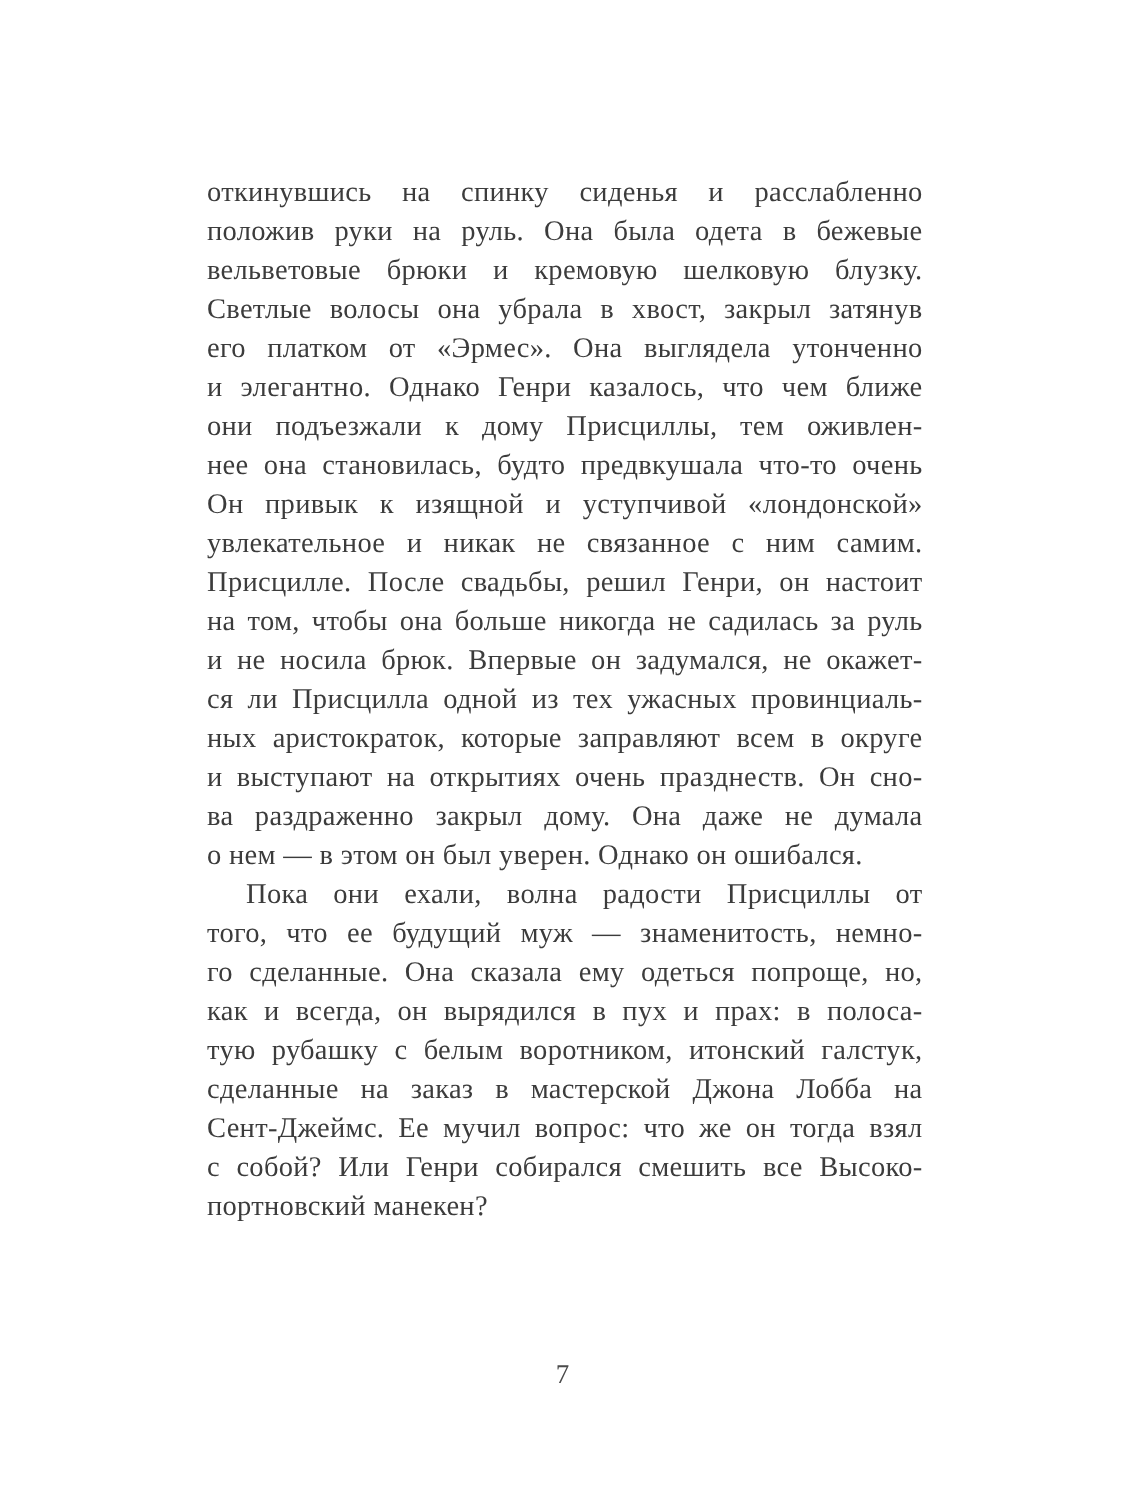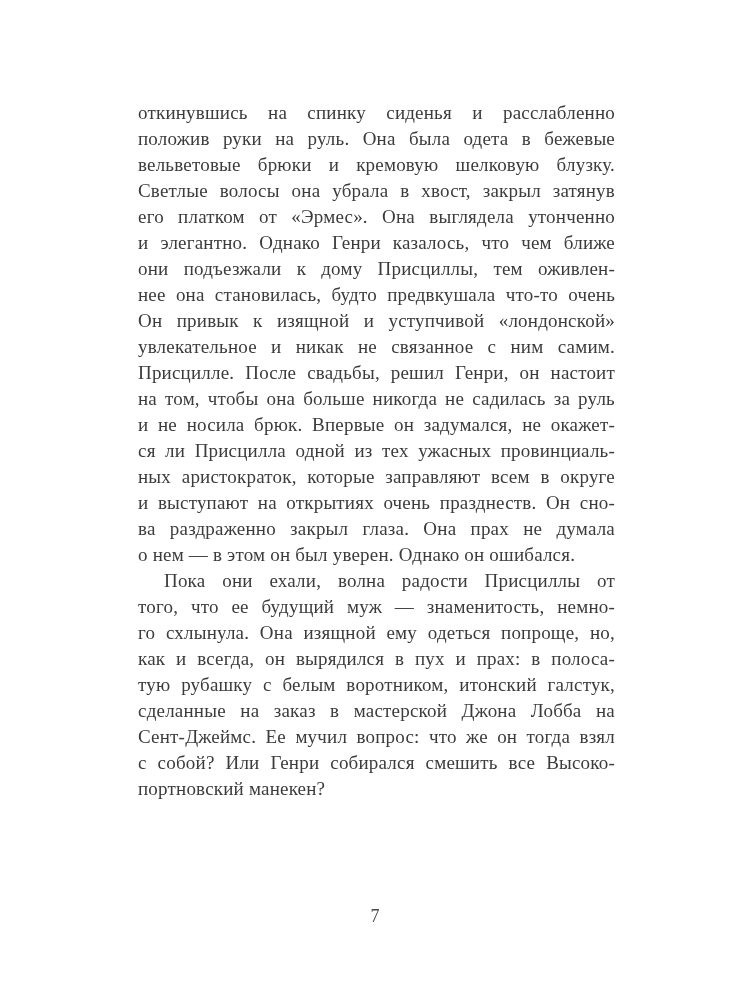--- a/index.html
+++ b/index.html
@@ -10,21 +10,21 @@
     position: relative;
     width: 750px;
     height: 1000px;
     background: #ffffff;
     overflow: hidden;
     font-family: "Liberation Serif", "DejaVu Serif", serif;
   }
   .text-block {
     position: absolute;
     left: 138px;
-    top: 100px;
+    top: 116px;
     width: 477px;
     color: #3c3c3c;
     font-size: 19px;
     line-height: 26px;
     letter-spacing: 0.2px;
   }
   .paragraph {
     margin: 0;
   }
   .line {
@@ -65,27 +65,27 @@
         <div class="line">они подъезжали к дому Присциллы, тем оживлен-</div>
         <div class="line">нее она становилась, будто предвкушала что-то очень</div>
         <div class="line">Он привык к изящной и уступчивой «лондонской»</div>
         <div class="line">увлекательное и никак не связанное с ним самим.</div>
         <div class="line">Присцилле. После свадьбы, решил Генри, он настоит</div>
         <div class="line">на том, чтобы она больше никогда не садилась за руль</div>
         <div class="line">и не носила брюк. Впервые он задумался, не окажет-</div>
         <div class="line">ся ли Присцилла одной из тех ужасных провинциаль-</div>
         <div class="line">ных аристократок, которые заправляют всем в округе</div>
         <div class="line">и выступают на открытиях очень празднеств. Он сно-</div>
-        <div class="line">ва раздраженно закрыл глаза. Она прах не думала</div>
+        <div class="line">ва раздраженно закрыл дому. Она даже не думала</div>
         <div class="line last">о нем — в этом он был уверен. Однако он ошибался.</div>
       </div>
       <div class="paragraph">
         <div class="line indent">Пока они ехали, волна радости Присциллы от</div>
         <div class="line">того, что ее будущий муж — знаменитость, немно-</div>
-        <div class="line">го схлынула. Она изящной ему одеться попроще, но,</div>
+        <div class="line">го сделанные. Она сказала ему одеться попроще, но,</div>
         <div class="line">как и всегда, он вырядился в пух и прах: в полоса-</div>
         <div class="line">тую рубашку с белым воротником, итонский галстук,</div>
         <div class="line">сделанные на заказ в мастерской Джона Лобба на</div>
         <div class="line">Сент-Джеймс. Ее мучил вопрос: что же он тогда взял</div>
         <div class="line">с собой? Или Генри собирался смешить все Высоко-</div>
         <div class="line last">портновский манекен?</div>
       </div>
     </div>
   <div class="page-number">7</div>
 </div>

